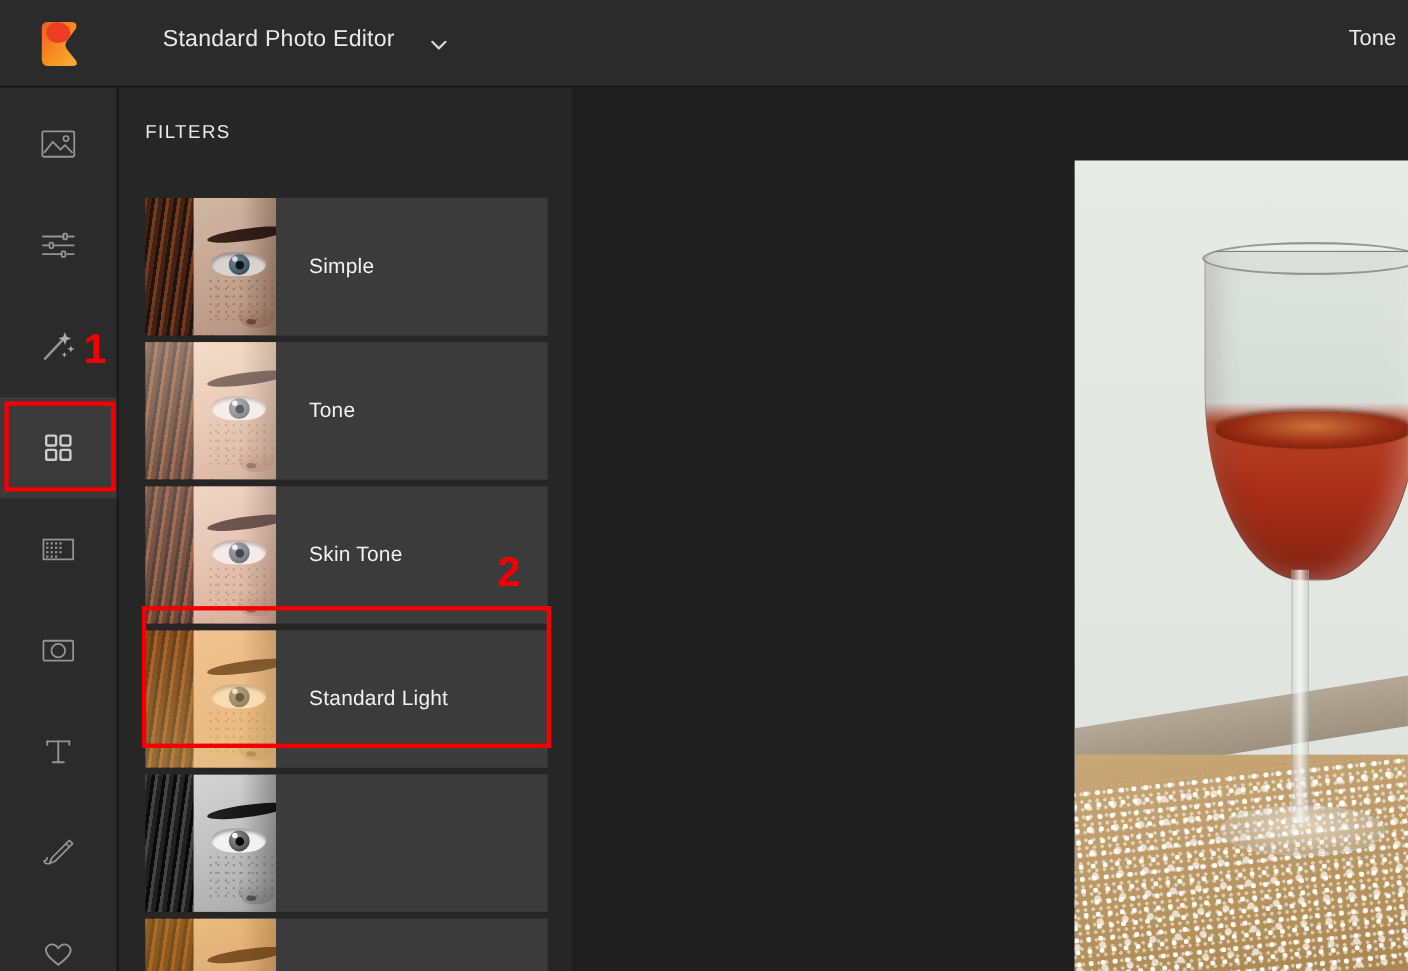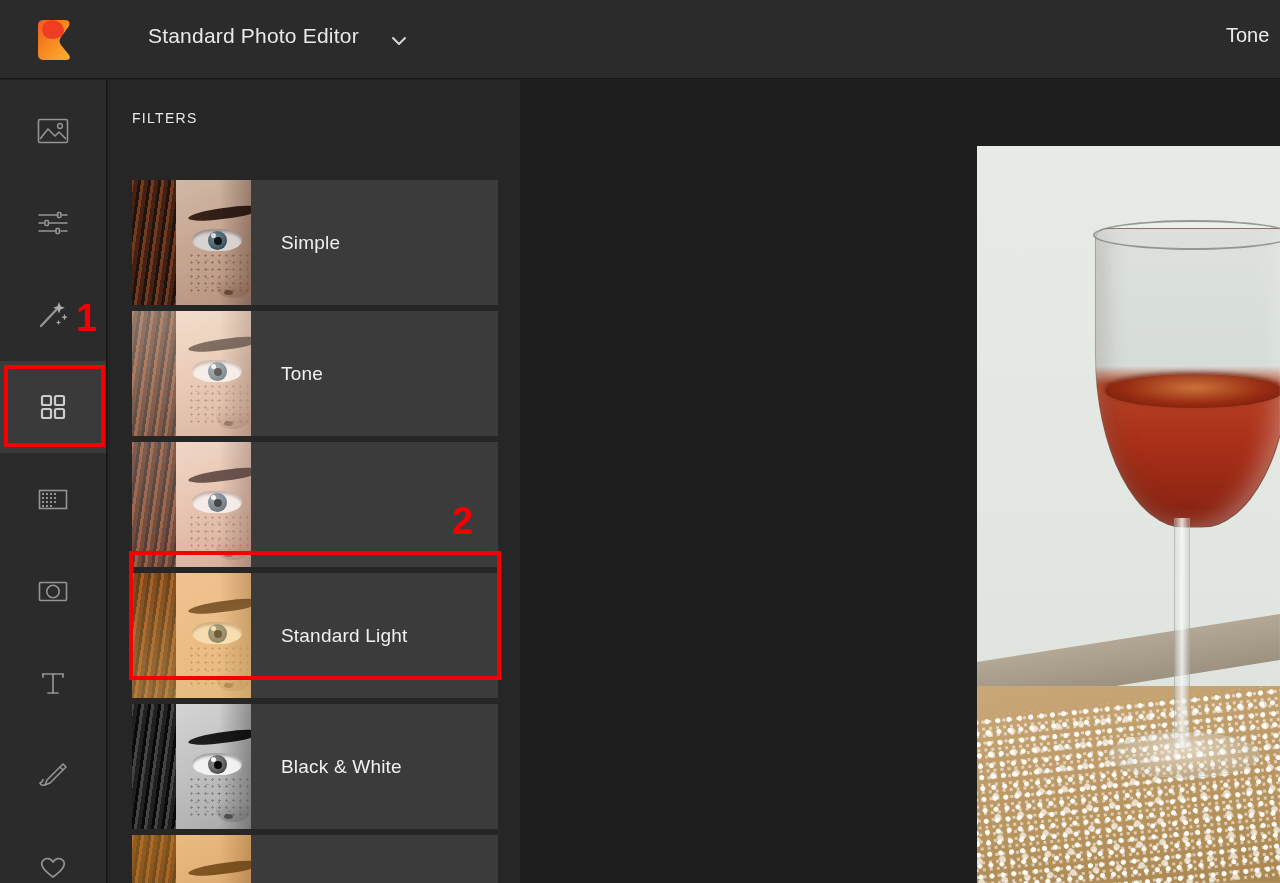--- a/index.html
+++ b/index.html
@@ -49,21 +49,21 @@
   .rail-icon { width:34px; height:34px; display:block; opacity:.95; }
 
   
   #panel {
     position:absolute; left:108px; top:80px; width:412px; height:803px;
     background:#262626;
     overflow:hidden;
   }
   #panel-title {
     position:absolute; left:24px; top:30px;
-    font-size:14px; letter-spacing:1.3px; color:#e9e9e9; font-weight:400;
+    font-size:17px; letter-spacing:1.3px; color:#e9e9e9; font-weight:400;
   }
   #filter-list {
     position:absolute; left:0; top:100px; width:412px; height:833px;
   }
   .filter-item {
     position:absolute; left:24px; width:366px; height:125px;
     background:#3b3b3b;
     display:flex; align-items:stretch;
     cursor:pointer;
   }
@@ -452,20 +452,21 @@
               <div class="eyewhite"></div>
               <div class="iris"></div>
             <div class="pupil"></div>
               <div class="glint"></div>
               <div class="freckles"></div>
             <div class="nose"></div>
               <div class="nostril"></div>
           </div>
           <div class="tone tone-skin"></div>
         </div>
+        <div class="filter-label">Skin Tone</div>
       </div>
 
       <div class="filter-item" style="top:393px">
         <div class="filter-thumb">
           <div class="face">
             <div class="hair"></div>
               <div class="skin"></div>
               <div class="cheekshade"></div>
             <div class="brow"></div>
               <div class="eyewhite"></div>
@@ -490,21 +491,20 @@
             <div class="brow"></div>
               <div class="eyewhite"></div>
               <div class="iris"></div>
             <div class="pupil"></div>
               <div class="glint"></div>
               <div class="freckles"></div>
             <div class="nose"></div>
               <div class="nostril"></div>
           </div>
         </div>
-        <div class="filter-label">Black &amp; White</div>
       </div>
 
       <div class="filter-item" style="top:655px">
         <div class="filter-thumb">
           <div class="face">
             <div class="hair"></div>
               <div class="skin"></div>
               <div class="cheekshade"></div>
             <div class="brow"></div>
 

